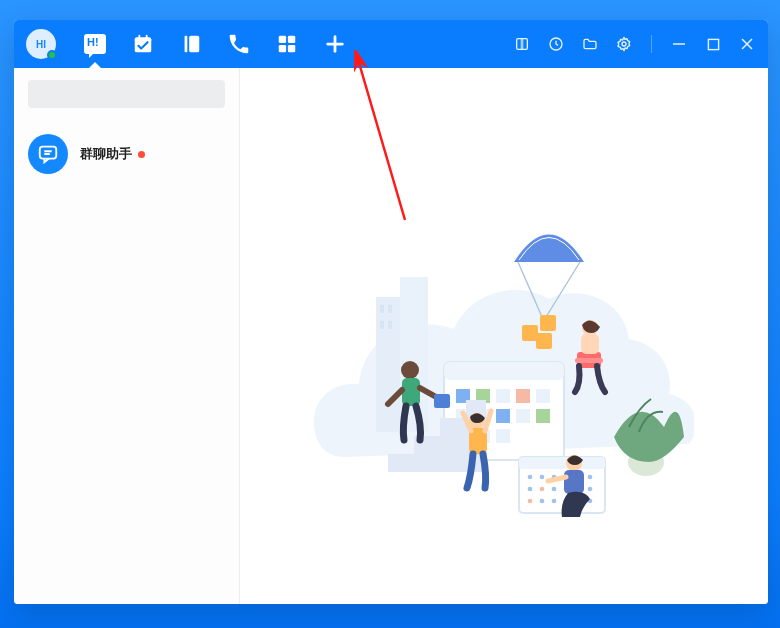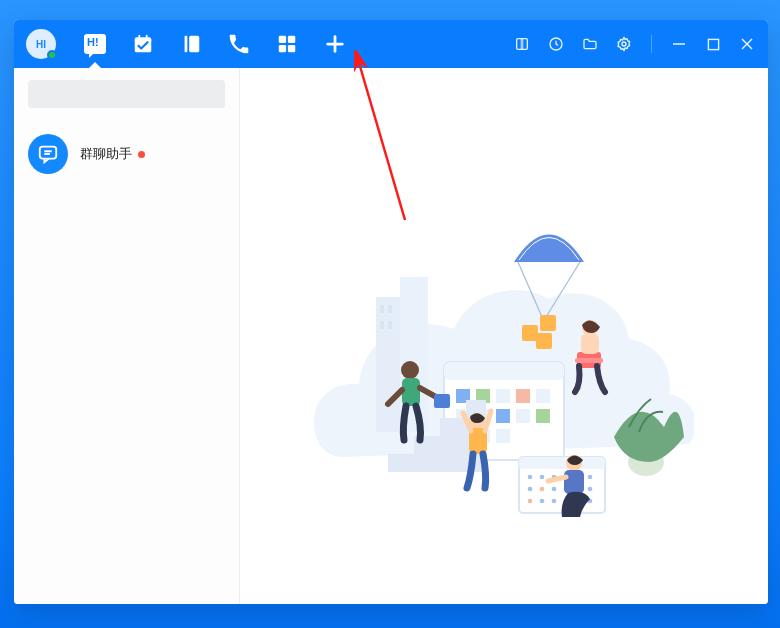--- a/index.html
+++ b/index.html
@@ -148,21 +148,21 @@
   .convo-avatar {
     width: 40px; height: 40px;
     border-radius: 50%;
     background: #1388ff;
     display: flex; align-items: center; justify-content: center;
     margin-right: 12px;
   }
   .convo-name {
     font-size: 13px;
     color: #222;
-    font-weight: 400;
+    font-weight: 700;
   }
   .red-dot {
     width: 7px; height: 7px;
     border-radius: 50%;
     background: #ff4d3d;
     margin-left: 6px;
     display: inline-block;
     vertical-align: middle;
   }
   .main {

